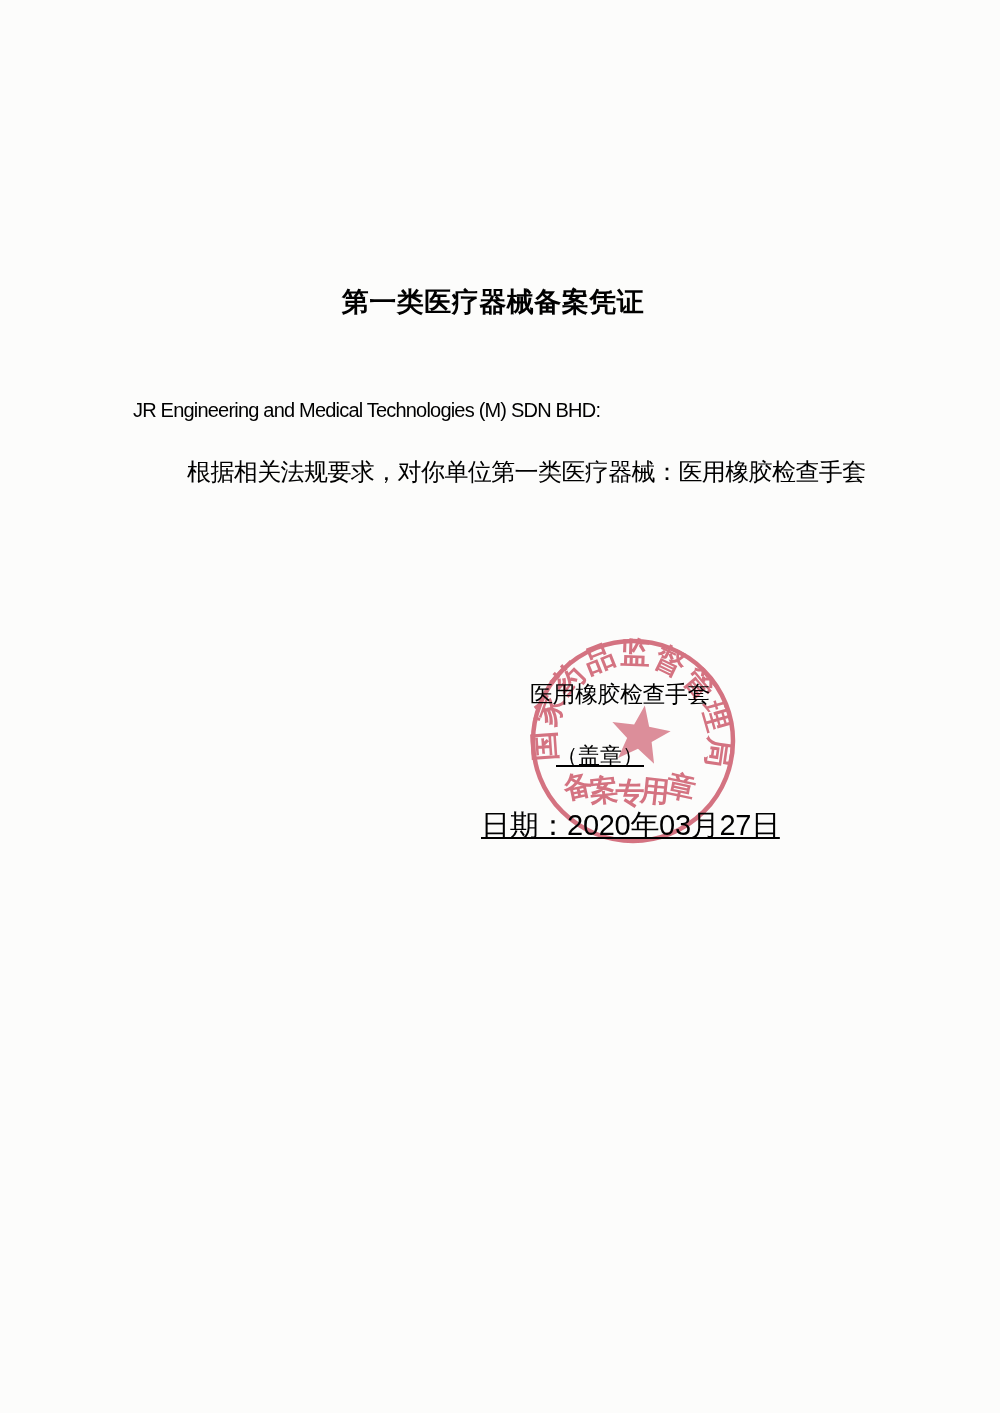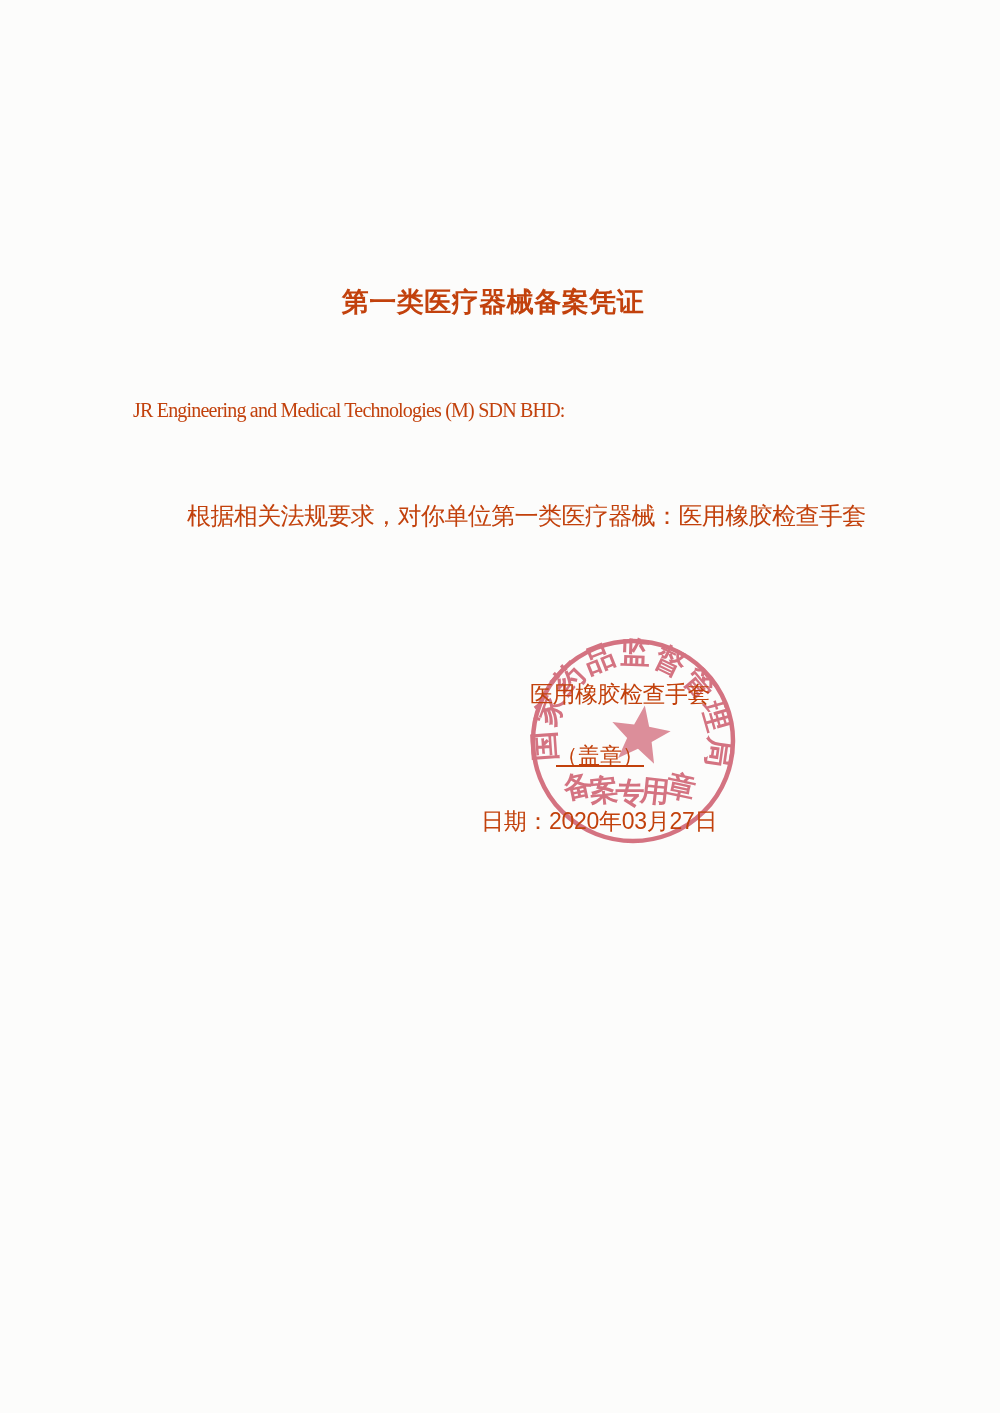--- a/index.html
+++ b/index.html
@@ -1,47 +1,47 @@
 <!DOCTYPE html>
 <html><head>
 <meta charset="utf-8">
 <style>
   html,body { margin:0; padding:0; background:#e9e9e9; }
   .page {
     position:relative;
     width:1000px; height:1413px;
     margin:0 auto;
     background:#fcfcfb;
-    color:#c2410c;
+    color:#000000;
     font-family:"Liberation Sans", sans-serif;
     overflow:hidden;
   }
   .abs { position:absolute; }
   .doc-title {
     left:0; right:0; top:284px;
     text-align:center;
     font-size:27px;
     font-weight:600;
     letter-spacing:0.5px;
     transform:translateX(-7px);
     z-index:3;
   }
   .addressee {
     left:133px; top:399px;
-    font-family:Liberation Serif, serif;
+    font-family:Liberation Sans, sans-serif;
     font-size:20px;
     letter-spacing:-0.8px;
     z-index:3;
   }
   .body-line { font-size:24px; letter-spacing:-0.6px; z-index:3; }
-  .body-line-1 { left:187px; top:456px;margin-top:44px; }
+  .body-line-1 { left:187px; top:456px; }
   .body-line-2 { left:131px; top:504px; }
   .issuer   { left:530px; top:679px; font-size:23px; letter-spacing:-0.5px; z-index:3; }
   .seal-note{ left:556px; top:741px; font-size:22px; z-index:3;text-decoration:underline; }
-  .date-line{ left:481px; top:806px; font-size:23px; letter-spacing:-0.3px; z-index:3; }
+  .date-line{ left:481px; top:806px; font-size:29px; letter-spacing:-0.3px; z-index:3;text-decoration:underline; }
   .seal {
     left:524px; top:632px;
     width:216px; height:216px;
     z-index:2;
     opacity:0.78;
     filter:blur(0.3px);
   }
   .seal svg { overflow:visible; }
   .seal text {
     font-family:"Liberation Sans", sans-serif;

